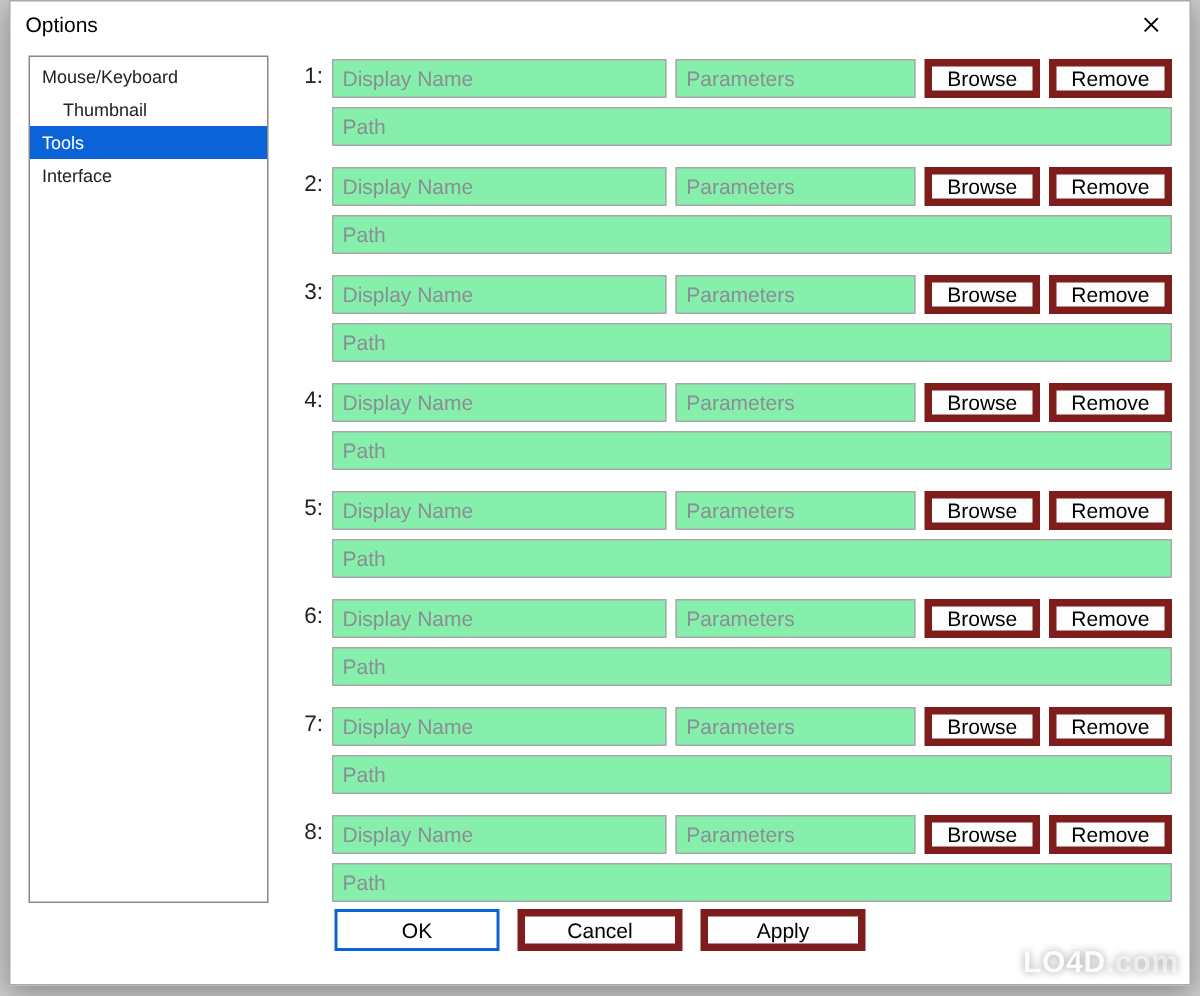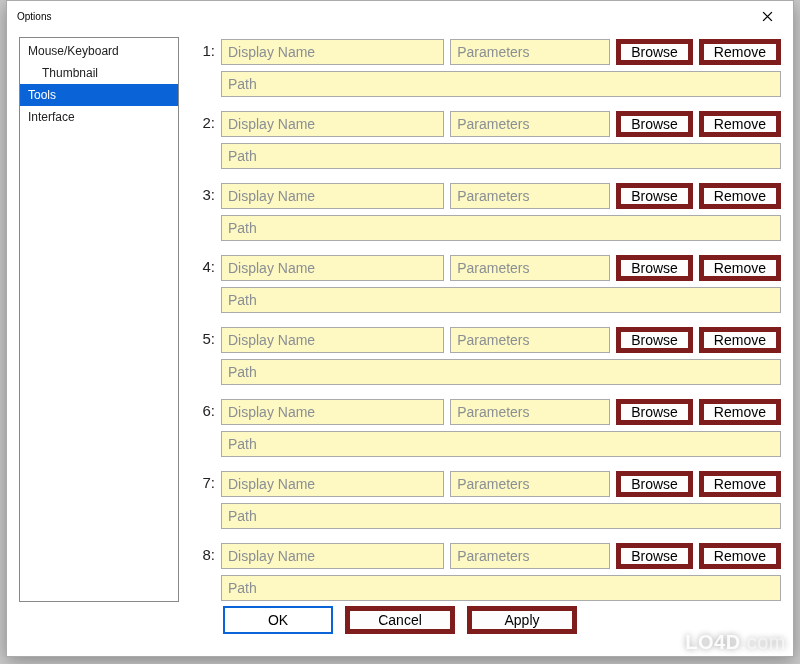--- a/index.html
+++ b/index.html
@@ -24,21 +24,21 @@
     box-shadow: 0 4px 18px rgba(0,0,0,0.35);
     display: flex;
     flex-direction: column;
   }
   .titlebar {
     height: 30px;
     display: flex;
     align-items: center;
     justify-content: space-between;
     padding: 0 6px 0 10px;
-    font-size: 10px;
+    font-size: 14px;
     color: #000;
   }
   .titlebar .title { }
   .close-btn {
     width: 40px; height: 26px;
     display: flex; align-items: center; justify-content: center;
     font-size: 14px;
     color: #000;
     background: transparent;
     border: none;
@@ -96,21 +96,21 @@
     flex-direction: column;
     gap: 6px;
   }
   .row-top {
     display: flex;
     gap: 6px;
   }
   .fld {
     height: 26px;
     border: 1px solid #aaa;
-    background: #fef9c3;
+    background: #86efac;
     padding: 2px 6px;
     font-family: inherit;
     font-size: 14px;
     color: #333;
     outline: none;
   }
   .fld::placeholder { color: #8a8f94; }
   .fld-name { flex: 1 1 0; min-width: 40px; }
   .fld-params { width: 160px; flex: 0 0 160px; }
   .fld-path { width: 100%; }
@@ -150,21 +150,21 @@
     position: absolute;
     right: 14px; bottom: 10px;
     font-size: 20px;
     font-weight: 600;
     letter-spacing: 0.5px;
     color: rgba(255,255,255,0.9);
     text-shadow: 0 0 6px rgba(0,0,0,0.4);
     pointer-events: none;
     font-family: Arial, sans-serif;
   }
-  .watermark .dim { color: rgba(255,255,255,0.55); font-weight:400; }
+  .watermark .dim { color: rgba(255,255,255,0.55); font-weight:700; }
 
   .close-x svg { width: 11px; height: 11px; display:block; }
 </style>
 </head>
 <body>
 
 <div class="backdrop"></div>
 
 <div class="dialog">
 

